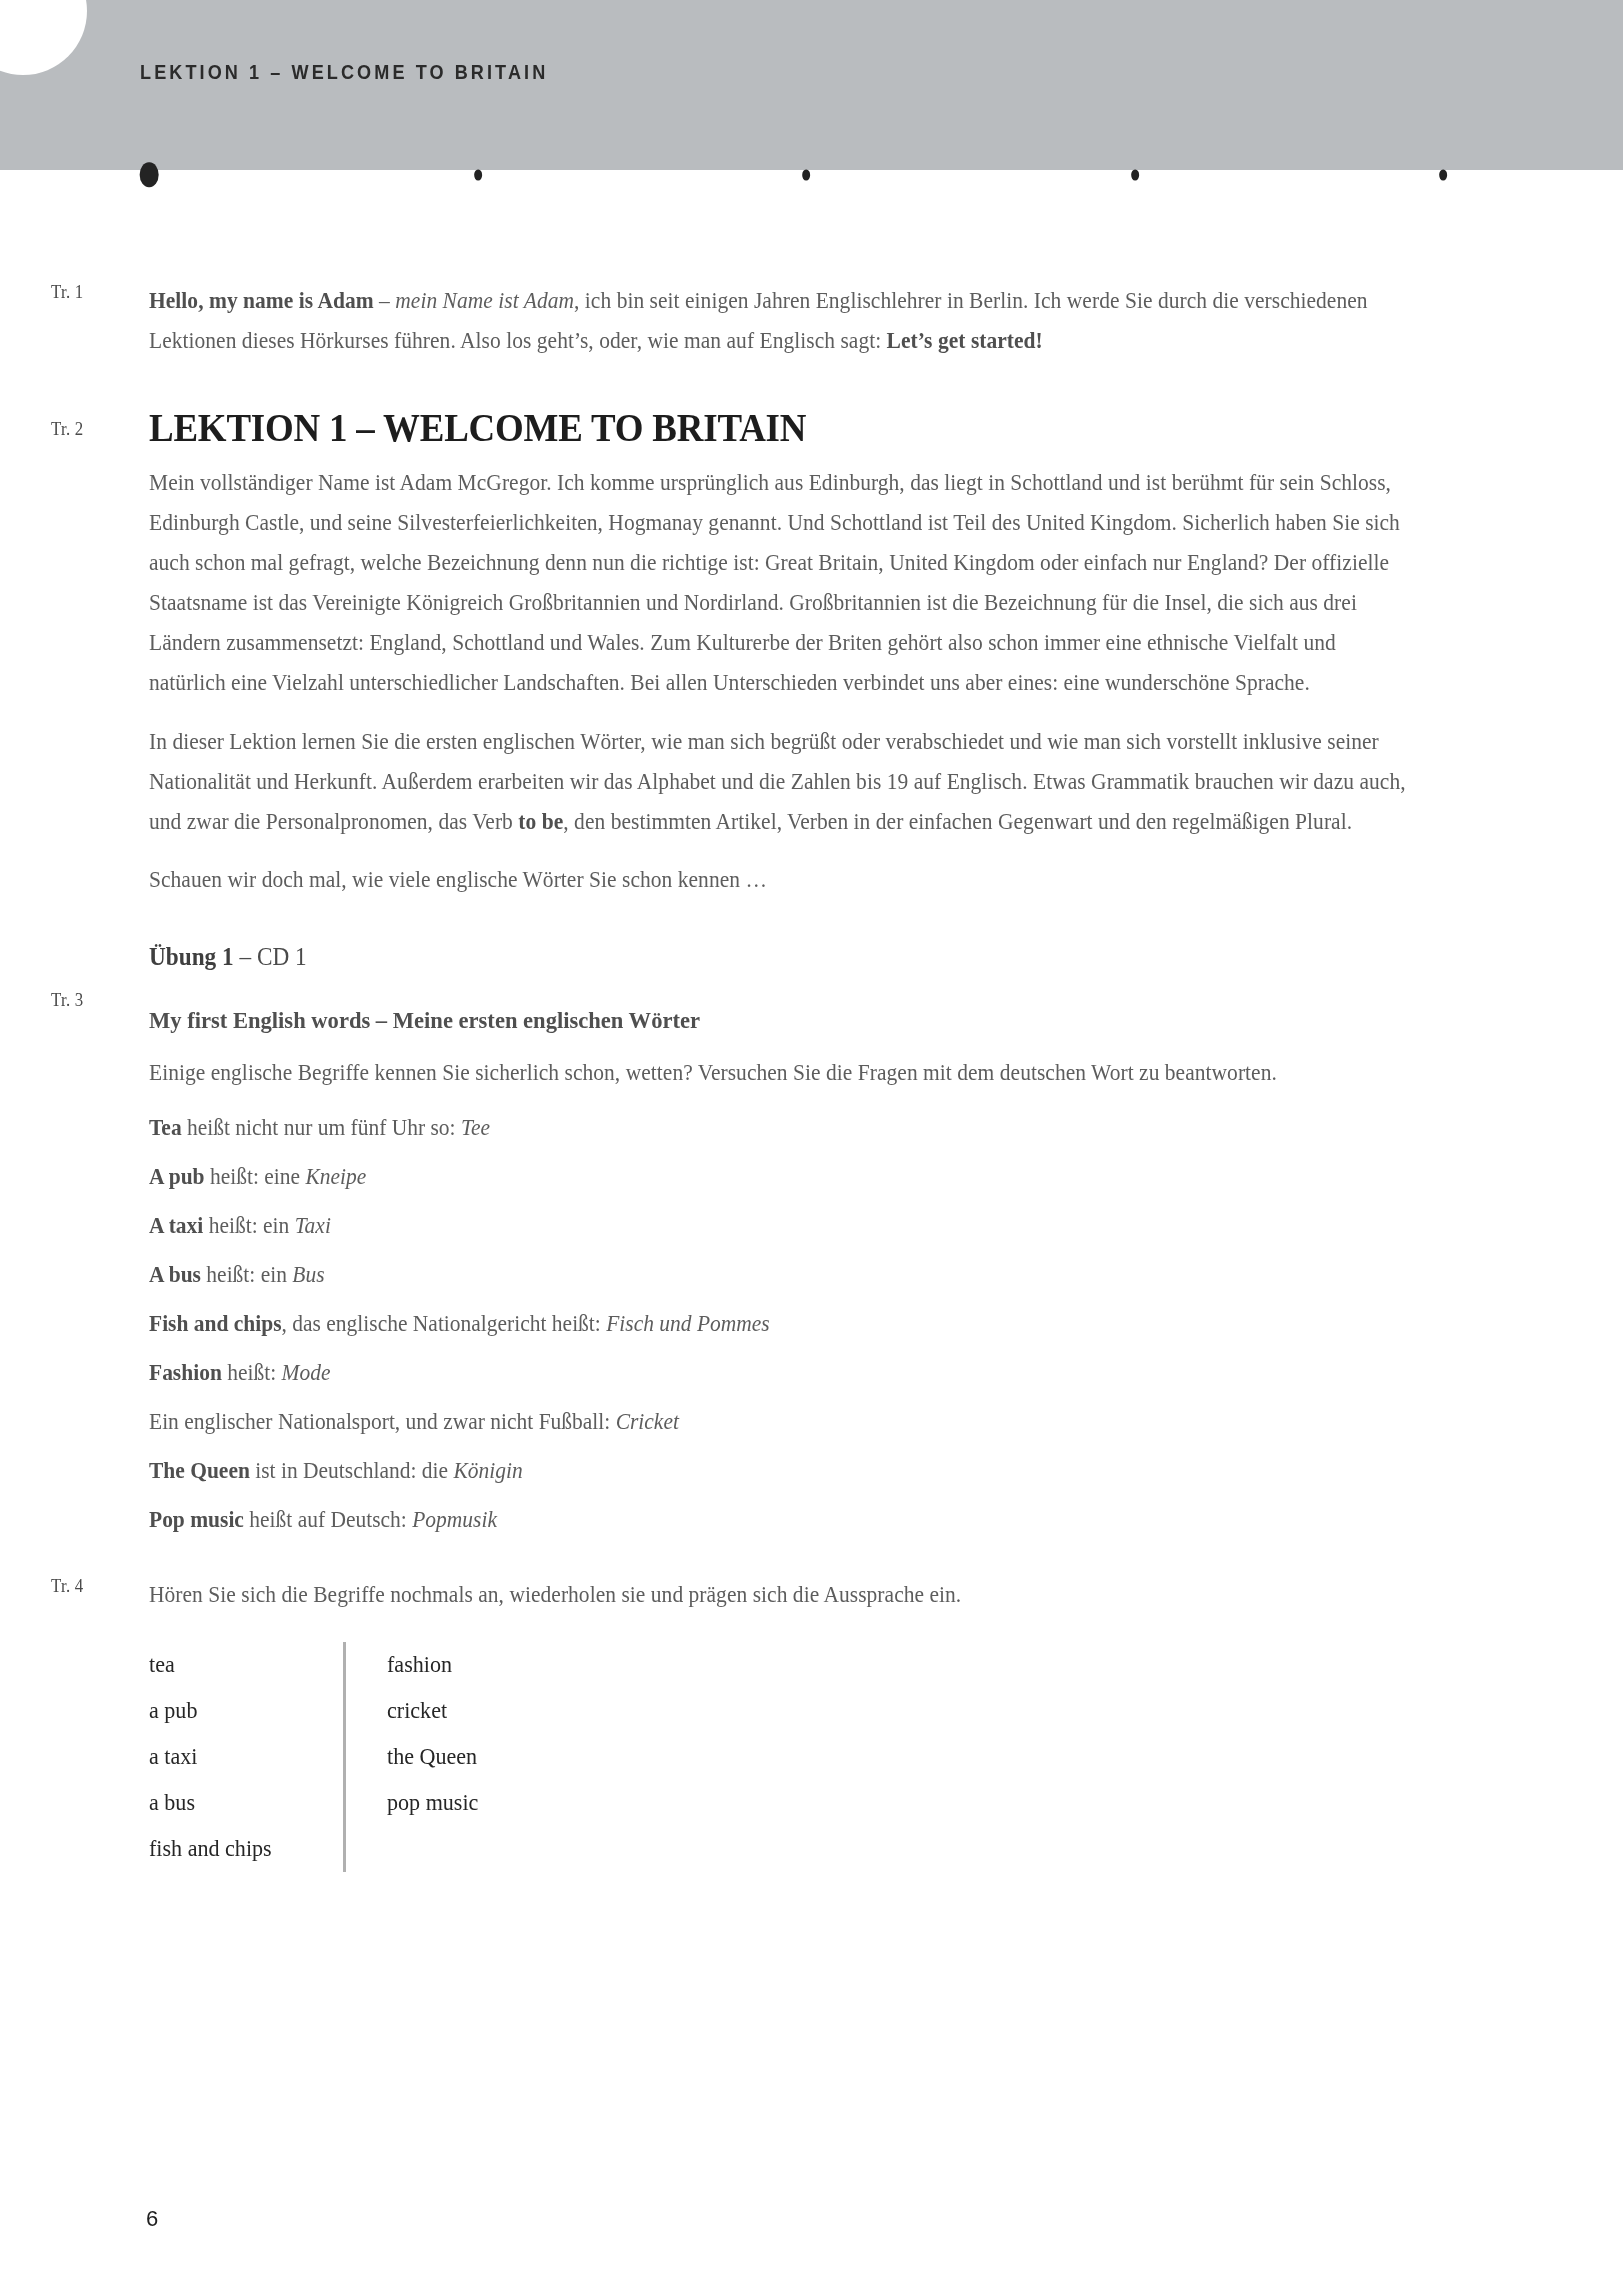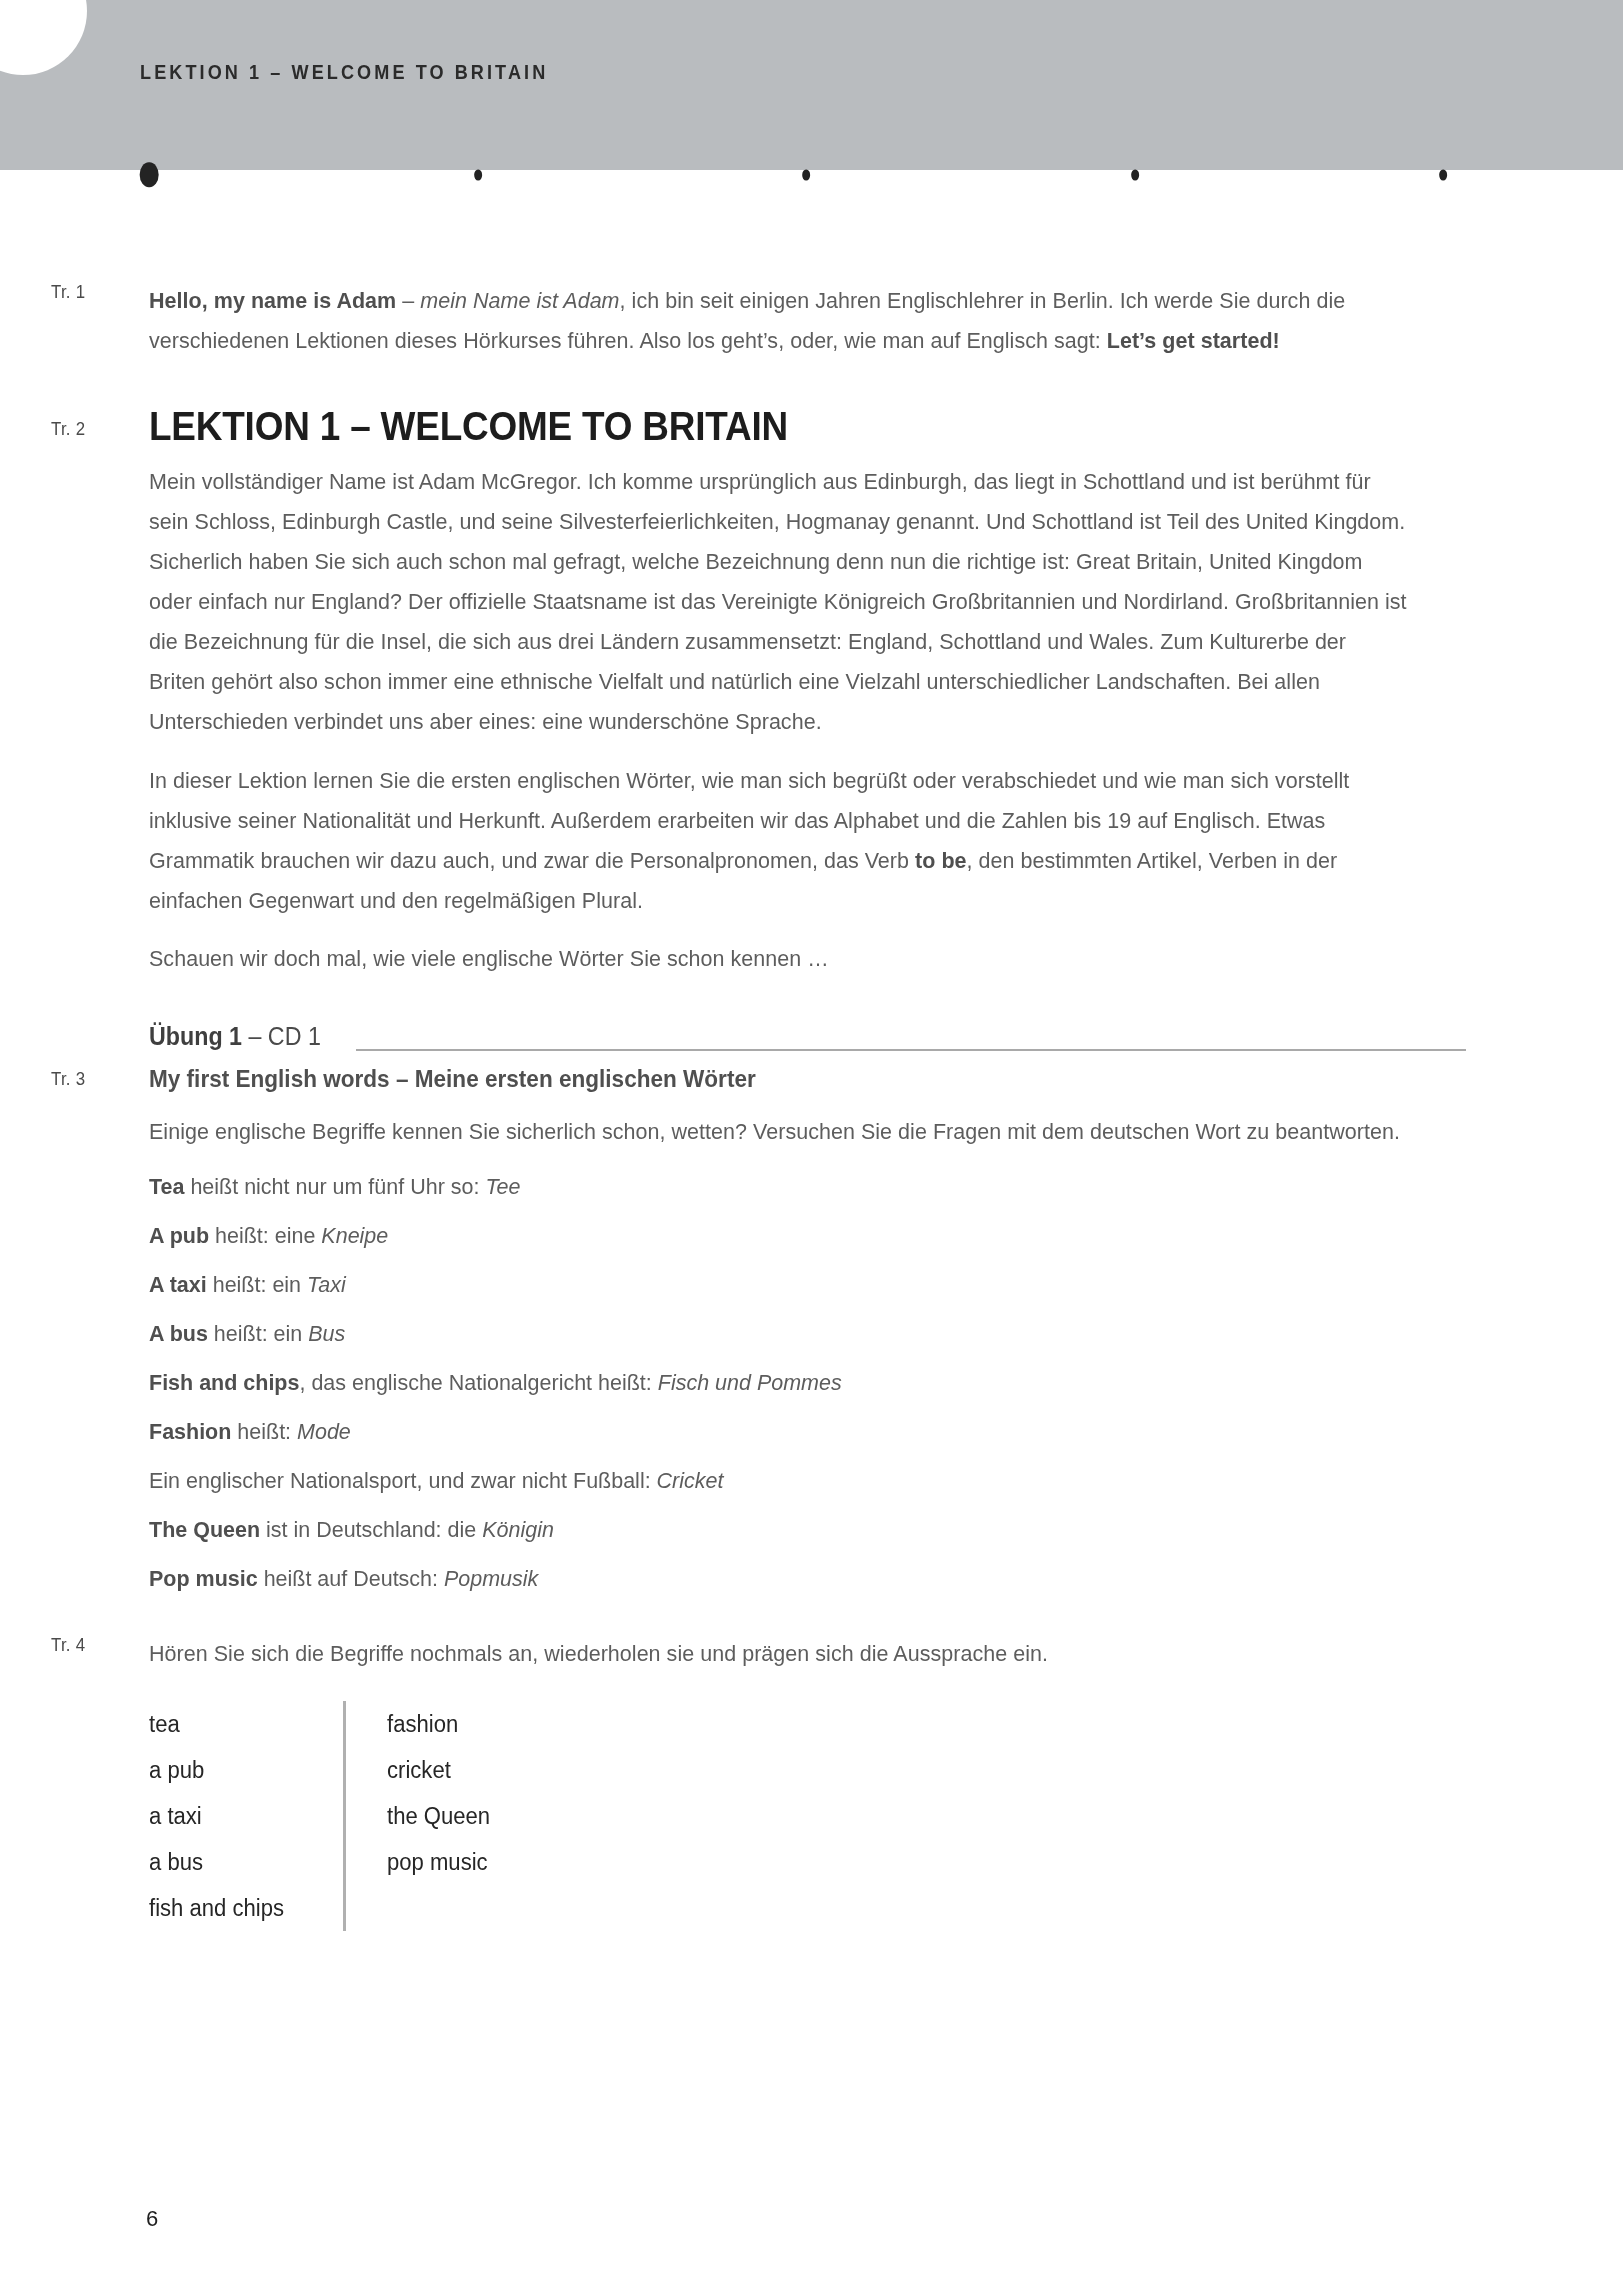--- a/index.html
+++ b/index.html
@@ -77,20 +77,21 @@
     left: 0;
     top: 0;
     width: 1623px;
   }
 
   
   .block {
     position: relative;
     padding-left: 149px;
     padding-right: 157px;
+    font-family: Liberation Serif, serif;
   }
   .track {
     position: absolute;
     left: 51px;
     width: 85px;
     font-size: 18.7px;
     color: #4a4a4a;
     letter-spacing: 0.3px;
     transform: scaleX(0.9);
     transform-origin: left center;
@@ -124,22 +125,23 @@
     letter-spacing: -0.2px;
     color: #1d1d1d;
     transform: scaleX(0.9);
     transform-origin: left center;
     white-space: nowrap;
   }
 
   
   .exercise-head {
     display: flex;
-    align-items: flex-end;
+    align-items: flex-start;
     gap: 22px;
+    flex-direction: column;
   }
   .exercise-label {
     font-size: 25px;
     color: #4a4a4a;
     white-space: nowrap;
     transform: scaleX(0.93);
     transform-origin: left center;
   }
   .exercise-label .b {
     font-weight: 700;

